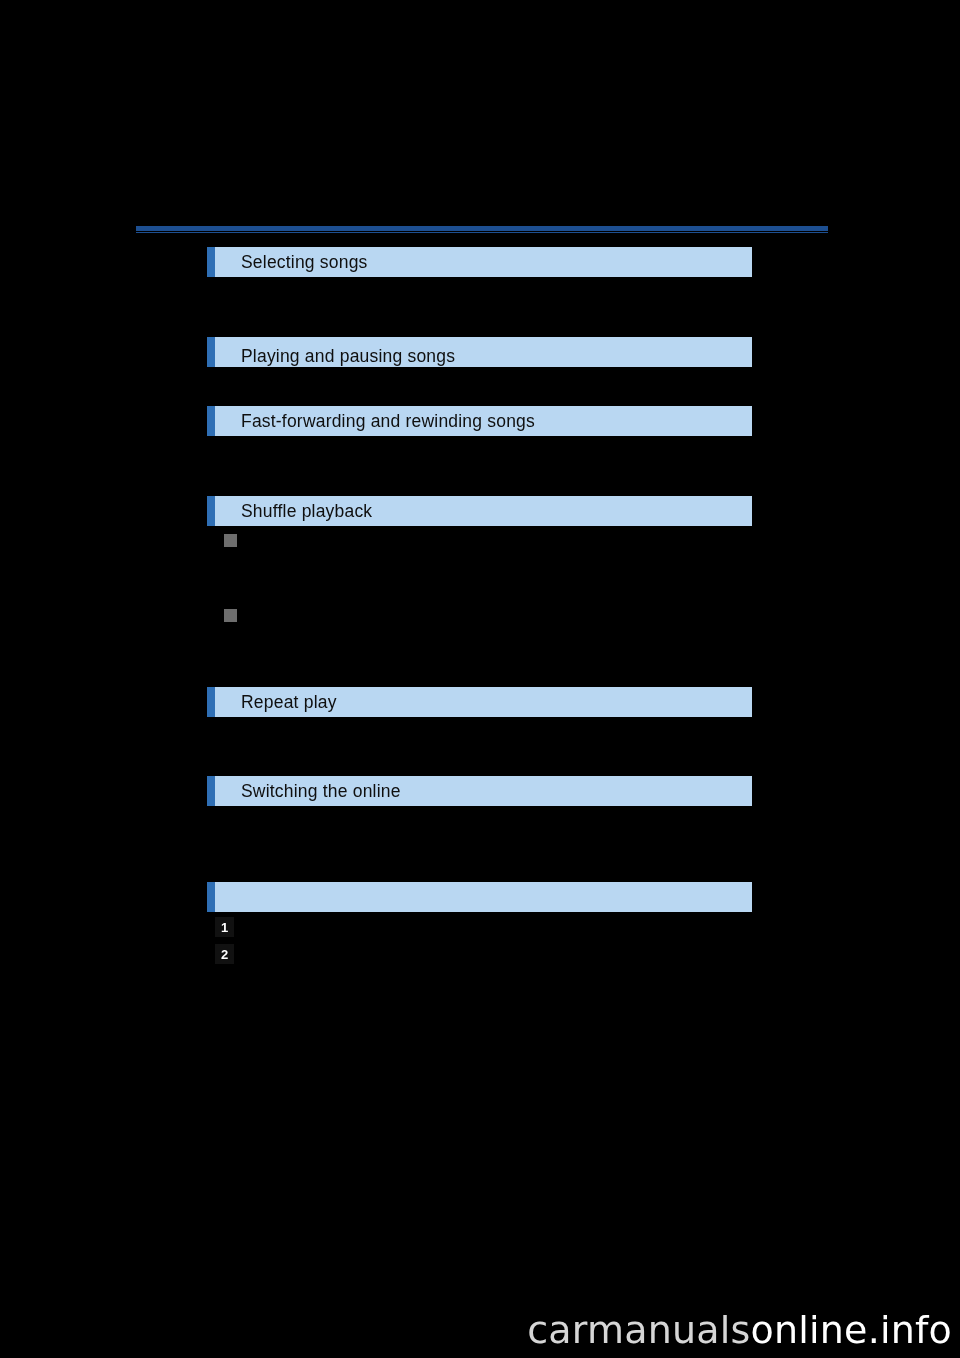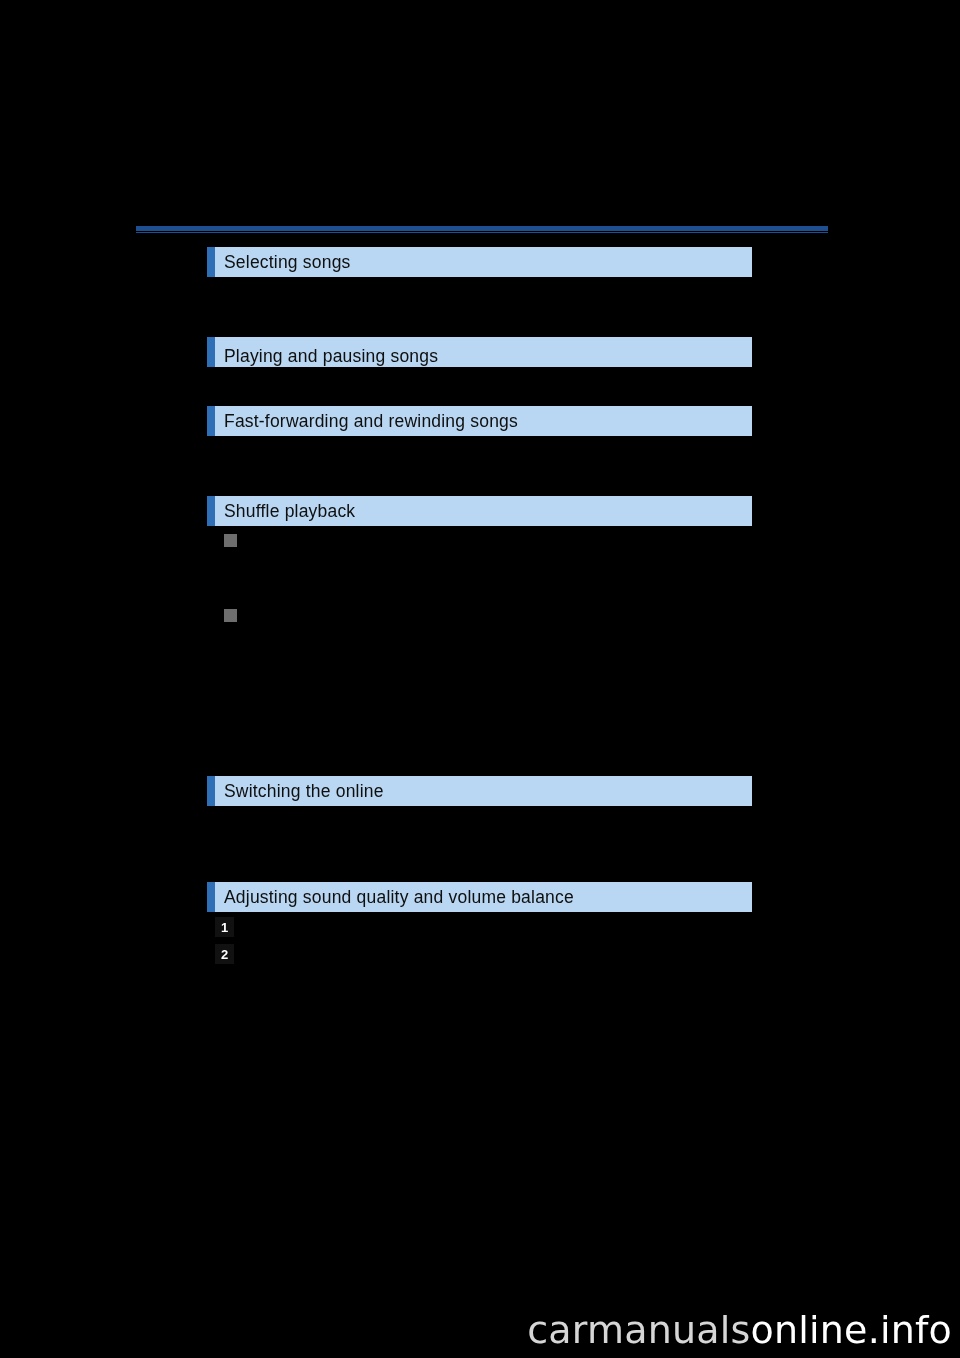--- a/index.html
+++ b/index.html
@@ -54,20 +54,21 @@
     background: #2f6fb5;
     flex: 0 0 auto;
   }
   .sec .sec-label {
     font-size: 17.5px;
     color: #0f0f0f;
     padding-left: 9px;
     letter-spacing: 0.2px;
     font-weight: normal;
     white-space: nowrap;
+    margin-left: 17px;
   }
 
   
   .sq-bullet {
     position: absolute;
     width: 13px;
     height: 13px;
     background: #6e6e6e;
   }
 
@@ -125,29 +126,32 @@
   </div>
 
   <div class="sec" style="left:207px; top:496px; width:545px;">
     <span class="tick"></span>
     <span class="sec-label">Shuffle playback</span>
   </div>
 
   <div class="sq-bullet" style="left:224px; top:534px;"></div>
   <div class="sq-bullet" style="left:224px; top:609px;"></div>
 
+  <div class="sec" style="left:207px; top:687px; width:545px;">
+    <span class="tick"></span>
+    <span class="sec-label">Repeat play</span>
+  </div>
 
   <div class="sec" style="left:207px; top:776px; width:545px;">
     <span class="tick"></span>
     <span class="sec-label">Switching the online</span>
   </div>
 
   <div class="sec" style="left:207px; top:882px; width:545px;">
     <span class="tick"></span>
-    <span class="sec-label">Adjusting sound quality and volume balance</span>
   </div>
 
   <div class="num-box" style="left:214px; top:916px;">1</div>
   <div class="num-box" style="left:214px; top:943px;">2</div>
 
   <div class="watermark">
     <span>carmanuals</span><span class="light">online.info</span>
   </div>
 
 </div>

